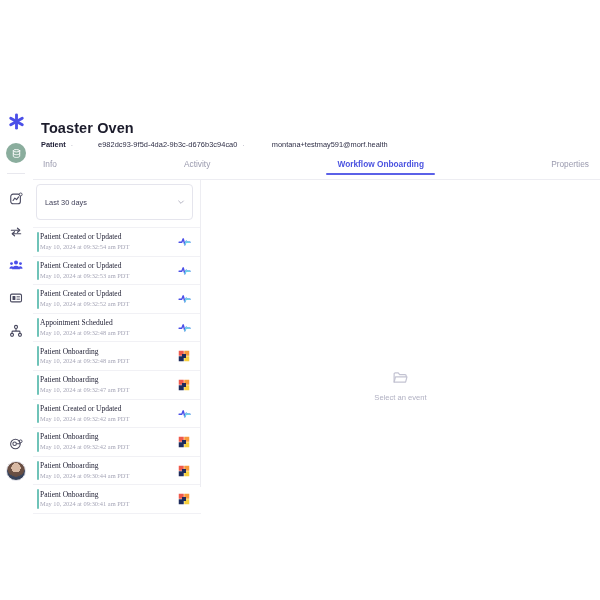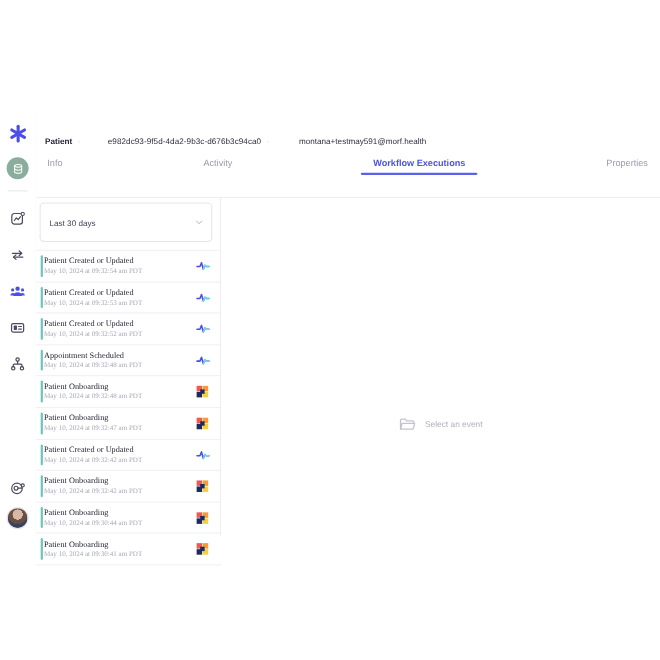--- a/index.html
+++ b/index.html
@@ -82,21 +82,21 @@
   .row:first-child { border-top: 1px solid #f1f1f5; }
   .row-bar { position:absolute; left:4px; top:4px; bottom:4px; width:1.8px; background:#6fc3b8; border-radius:2px; }
   .row-text { flex:1; min-width:0; }
   .row-title { font-size: 7.5px; color:#242438; line-height:1.25; white-space:nowrap; }
   .row-time { font-size: 6.4px; color:#a7a7b8; line-height:1.3; margin-top:1.5px; white-space:nowrap; }
   .row-icon { width: 14px; height: 14px; margin-right: 10px; display:flex; align-items:center; justify-content:center; flex-shrink:0; }
 
   
   .empty {
     position:absolute; left:201px; right:0; top:180px; bottom:0;
-    display:flex; flex-direction:row; align-items:center; justify-content:center;
+    display:flex; flex-direction:column; align-items:center; justify-content:center;
     gap: 7px; padding-bottom: 10px;
   }
   .empty-label { font-size: 7.6px; color:#b0b0c2; }
 </style>
 </head>
 <body>
 
 <div id="app">
 
   <div class="rail">
@@ -190,33 +190,34 @@
     <div class="rail-bottom">
       <div class="avatar"></div>
     </div>
   </div>
 
   <div class="vrule"></div>
 
   <div class="main">
 
     <div class="header">
+      <div class="title">Toaster Oven</div>
       <div class="subrow">
         <span class="sub-strong">Patient</span>
         <span class="sub-dot">·</span>
         <span class="sub-id">e982dc93-9f5d-4da2-9b3c-d676b3c94ca0</span>
         <span class="sub-dot">·</span>
         <span class="sub-mail">montana+testmay591@morf.health</span>
       </div>
     </div>
 
     <div class="tabs">
       <div class="tab">Info</div>
       <div class="tab">Activity</div>
-      <div class="tab active">Workflow Executions</div>
+      <div class="tab active">Workflow Onboarding</div>
       <div class="tab">Properties</div>
     </div>
   </div>
 
   <div class="tabs-rule"></div>
 
   <div class="pane">
     <div class="select">
       <span class="select-label">Last 30 days</span>
       <svg class="chev" viewBox="0 0 24 24" aria-hidden="true">

